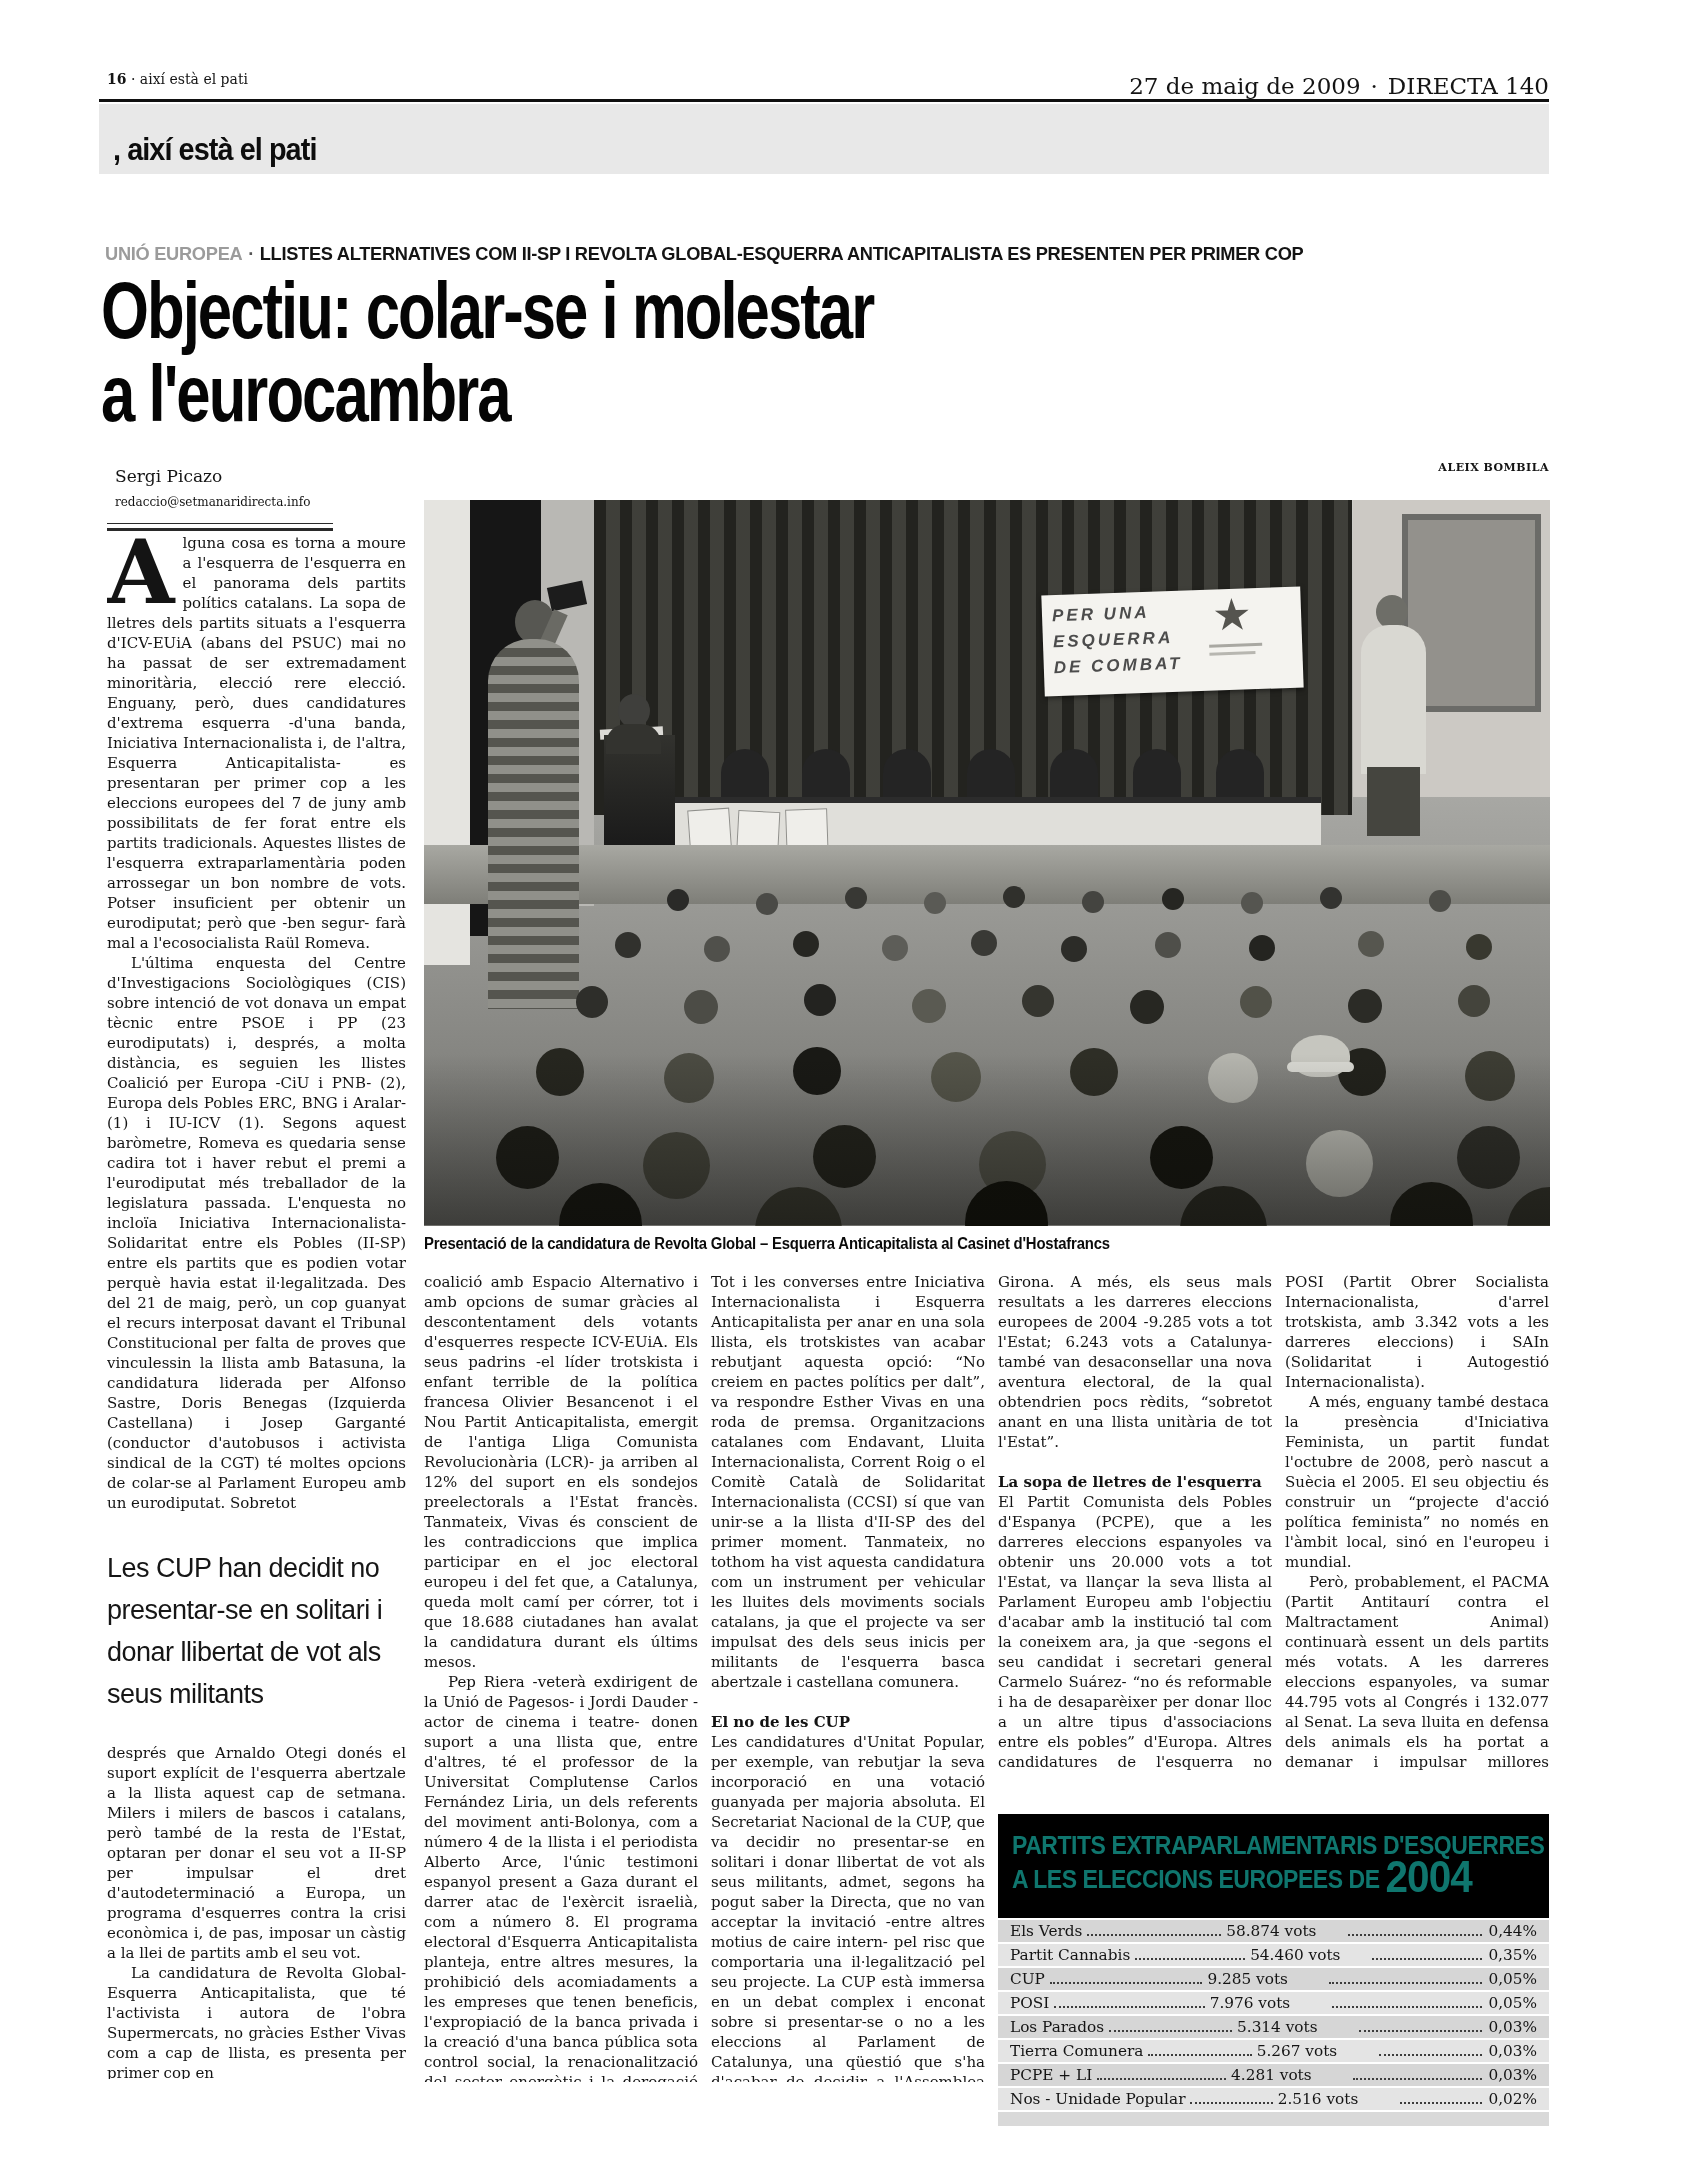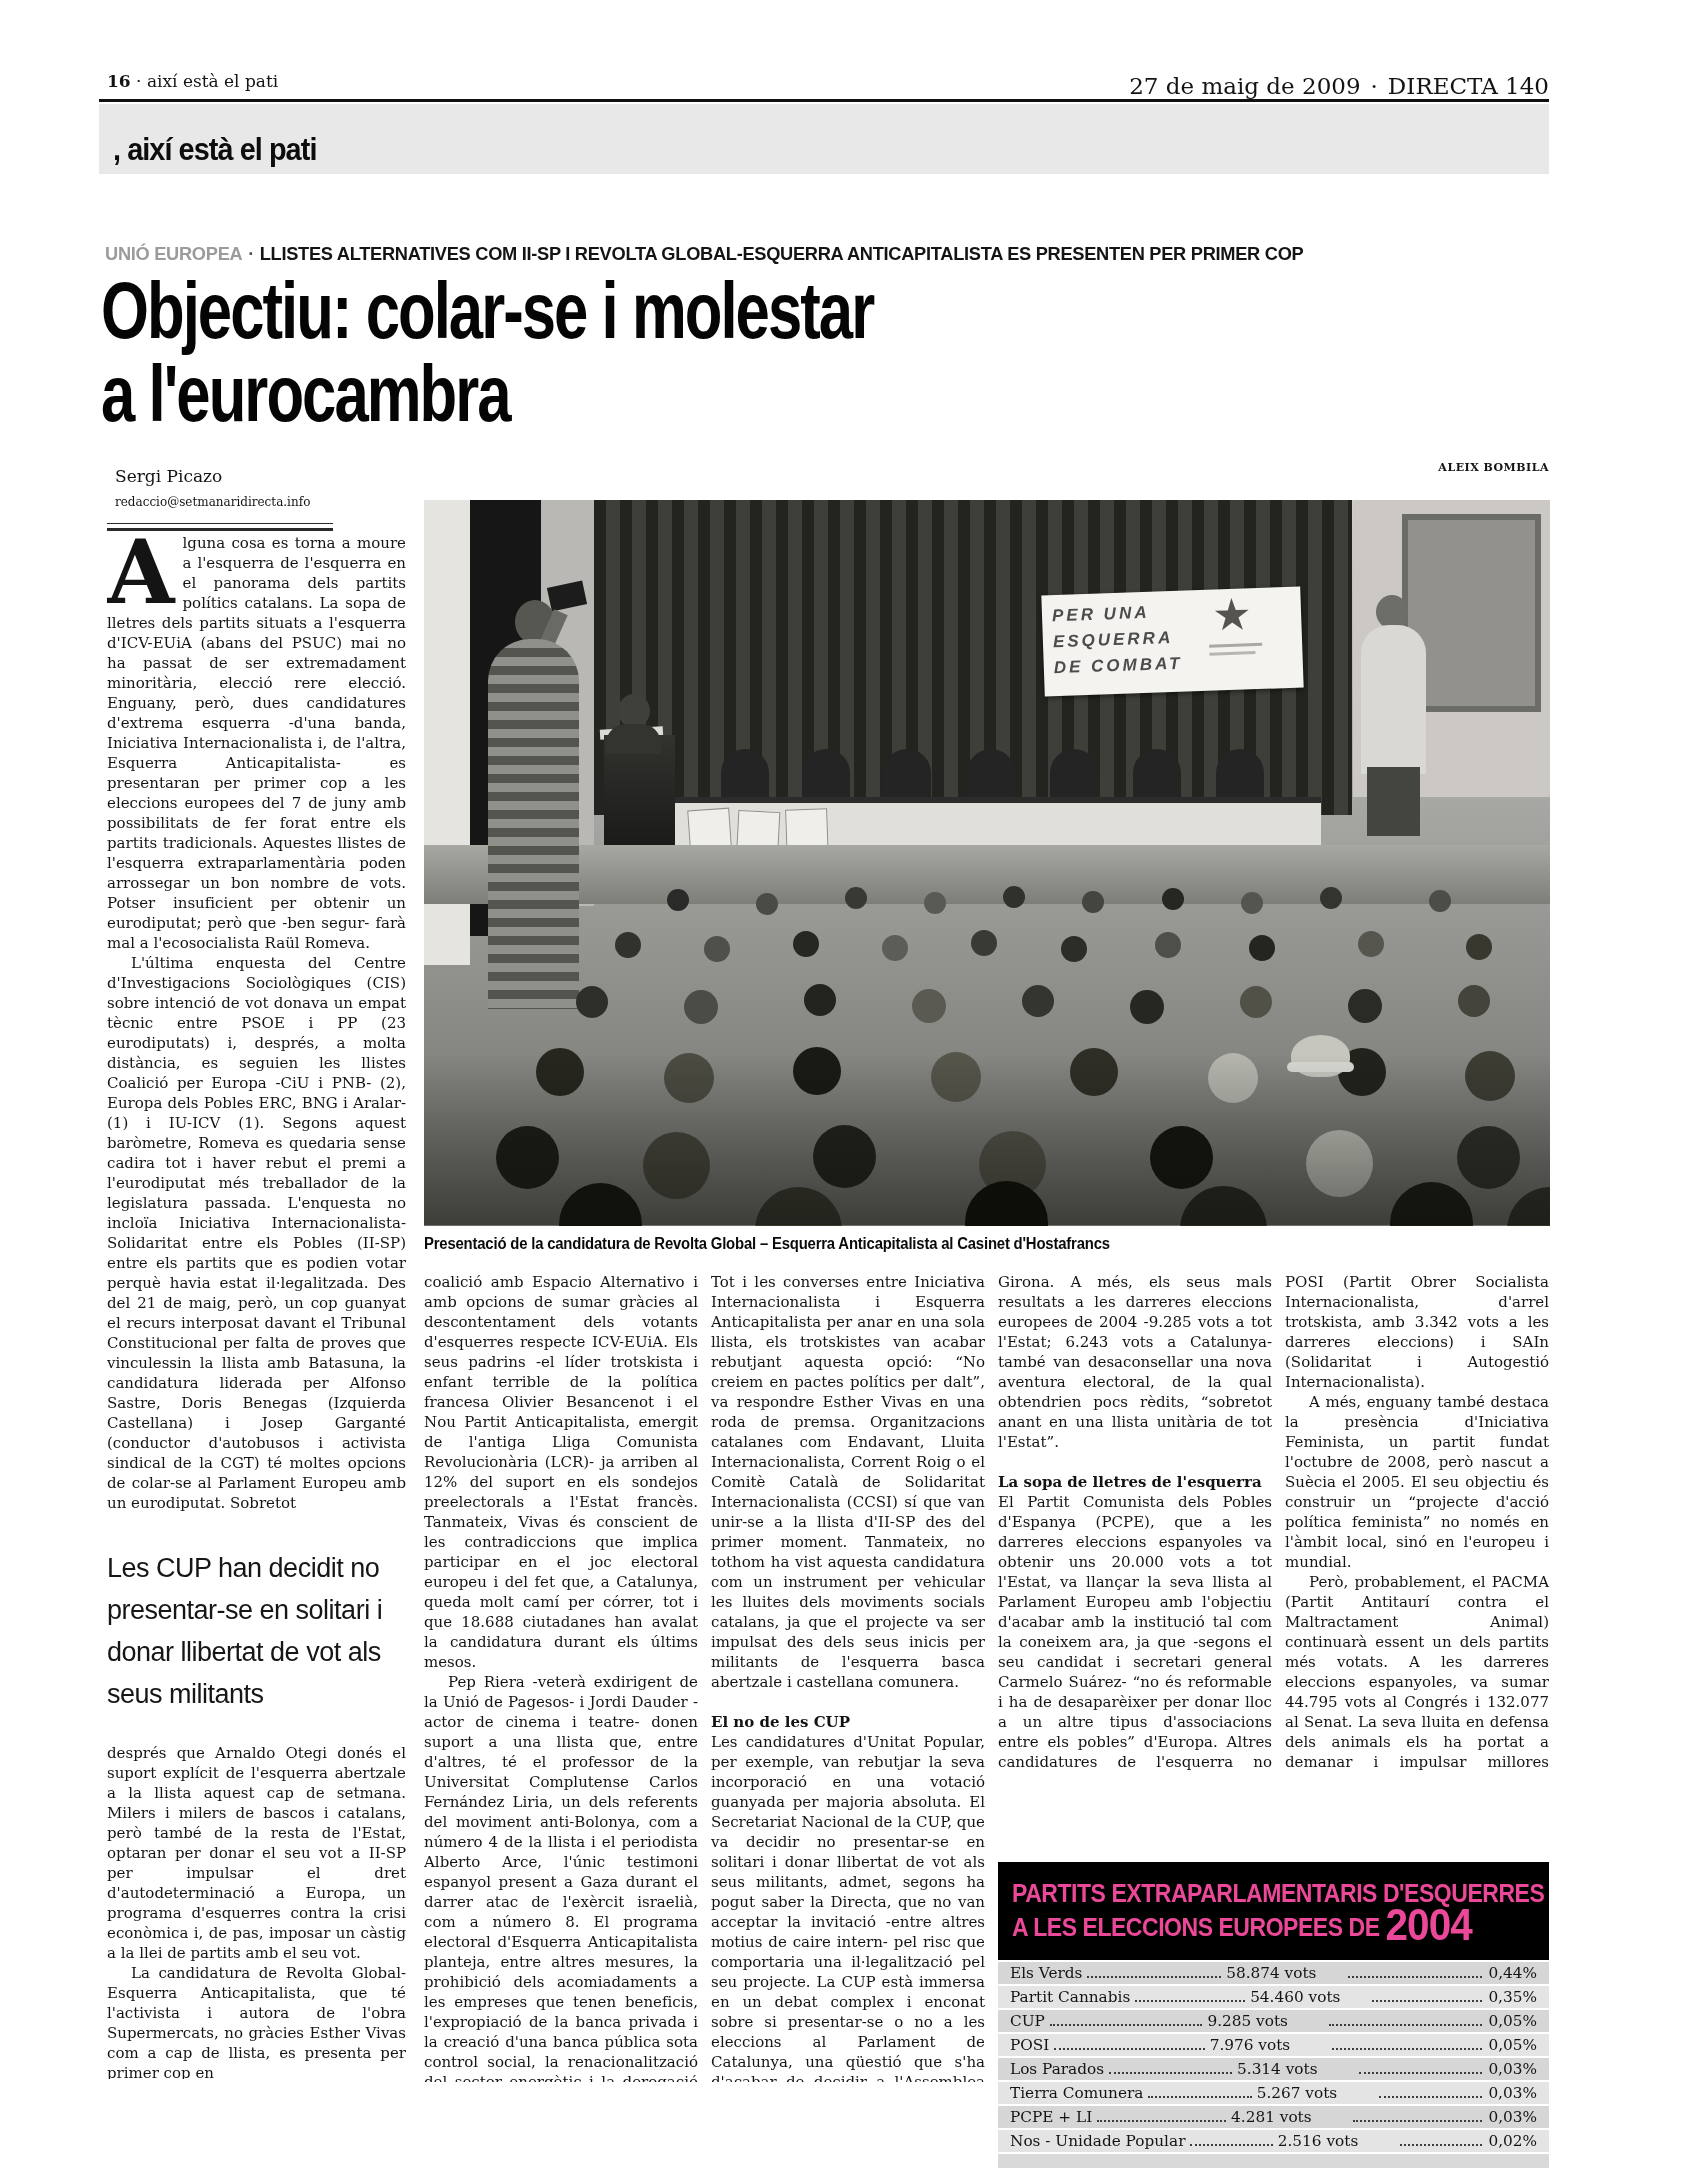--- a/index.html
+++ b/index.html
@@ -1,19 +1,19 @@
 <!DOCTYPE html>
 <html lang="ca"><head>
 <meta charset="utf-8">
 <style>
   html,body{margin:0;padding:0;background:#fff;}
   .sheet{position:relative;width:1683px;height:2178px;background:#fff;overflow:hidden;
          font-family:"DejaVu Serif",serif;color:#141414;}
   
-  .folio-left{position:absolute;left:107px;top:71px;font-size:17px;}
+  .folio-left{position:absolute;left:107px;top:71px;font-size:14px;}
   .folio-left b{font-weight:700;}
   .folio-right{position:absolute;right:134px;top:73px;font-size:23px;}
   .folio-right .dot{margin:0 10px;}
   .top-rule{position:absolute;left:99px;top:99px;width:1450px;height:3px;background:#111;}
   .section-bar{position:absolute;left:99px;top:104px;width:1450px;height:70px;background:#e8e8e8;}
   .section-bar span{position:absolute;left:14px;bottom:6px;font-family:"Liberation Sans",sans-serif;
         font-weight:700;font-size:31px;letter-spacing:-1px;color:#0d0d0d;
         transform:scaleX(.93);transform-origin:left bottom;display:inline-block;white-space:nowrap;}
   .kicker{position:absolute;left:105px;top:243px;font-family:"Liberation Sans",sans-serif;
         font-weight:700;font-size:19px;letter-spacing:-0.3px;white-space:nowrap;
@@ -101,22 +101,22 @@
   .colA{left:424px;top:1272px;width:274px;height:810px;}
   .colB{left:711px;top:1272px;width:274px;height:810px;}
   .colC{left:998px;top:1272px;width:274px;height:503px;}
   .colD{left:1285px;top:1272px;width:264px;height:503px;}
   .dropcap{float:left;font-weight:700;font-size:87px;line-height:71px;padding:4px 8px 0 0;}
   .subhead{font-weight:700;margin:20px 0 0;}
   .pullquote{margin:34px 4px 28px 0;font-family:"Liberation Sans",sans-serif;font-size:27px;
         line-height:42px;letter-spacing:-0.5px;color:#161616;text-align:left;}
   
   .resbox{position:absolute;left:998px;top:1814px;width:551px;}
-  .resbox-title{background:#000;color:#ec4899;padding:14px 14px 16px;font-family:"Liberation Sans",sans-serif;
-        font-weight:700;font-size:25px;line-height:34px;letter-spacing:-0.5px;margin-top:48px;
+  .resbox-title{background:#000;color:#0f766e;padding:14px 14px 22px;font-family:"Liberation Sans",sans-serif;
+        font-weight:700;font-size:25px;line-height:34px;letter-spacing:-0.5px;
         }
   .resbox-title .tline{display:block;transform:scaleX(.92);transform-origin:left;white-space:nowrap;}
   .resbox-title .year{font-size:44px;letter-spacing:-1px;vertical-align:-4px;line-height:30px;}
   .trow{display:flex;align-items:flex-end;height:20px;margin-top:2px;padding:0 12px 2px;
         font-size:15.3px;background:#d6d6d6;}
   .trow:nth-child(even){background:#e4e4e4;}
   .trow .lead{flex:1;border-bottom:2px dotted #3c3c3c;margin:0 5px 4px;}
   .trow .votes{width:117px;}
   .trow .pct{width:50px;text-align:right;}
   .trow-empty{height:14px;margin-top:2px;background:#d9d9d9;}

